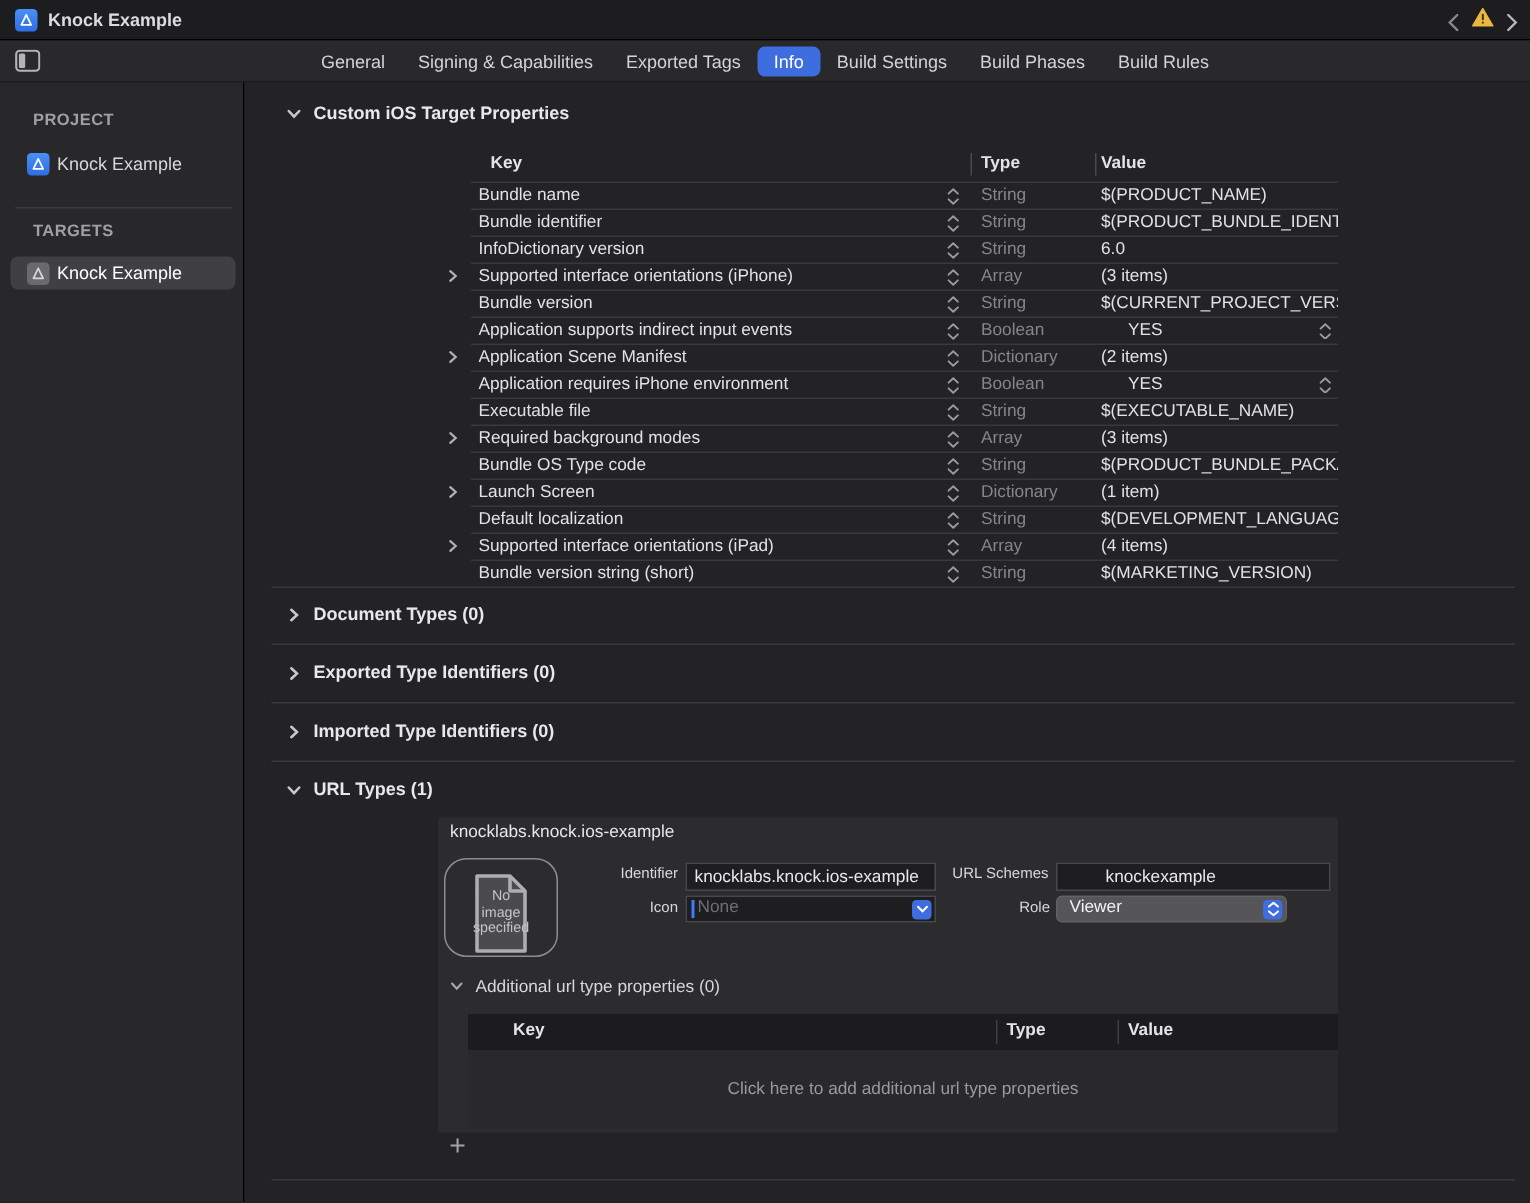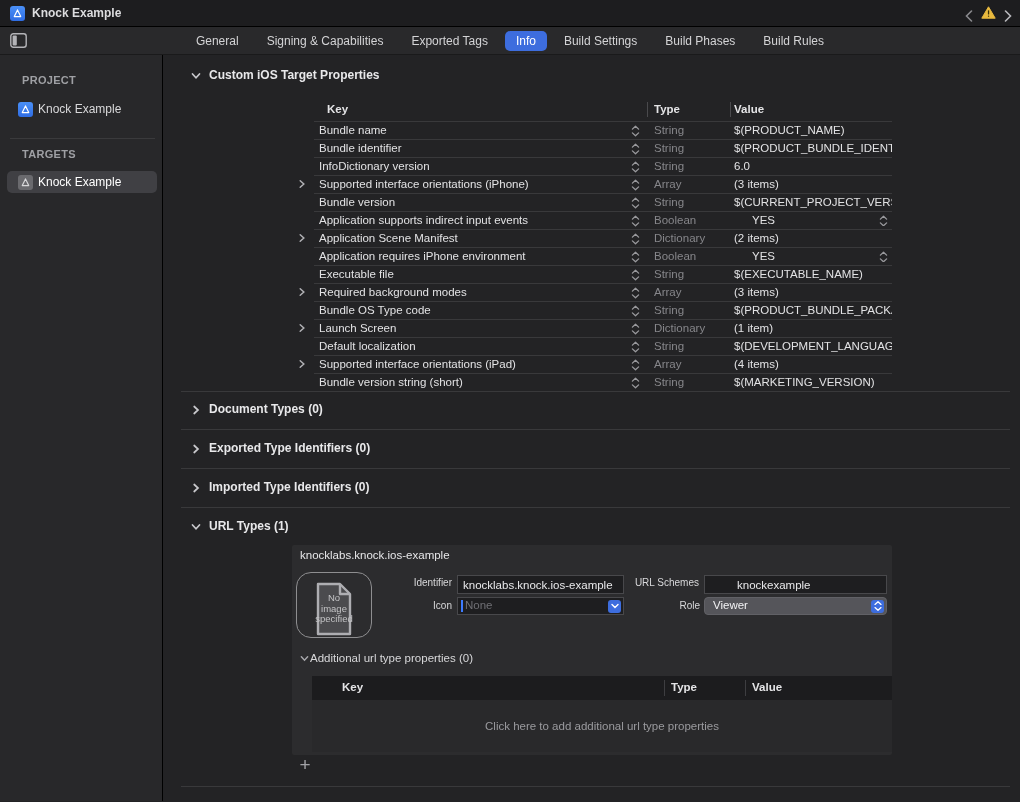--- a/index.html
+++ b/index.html
@@ -11,21 +11,21 @@
   .titlebar { position:relative; height:27px; background:#1d1d1f; border-bottom:1px solid #000; display:flex; align-items:center; padding:0 10px; }
   .titlebar .apptitle { font-size:12px; color:#dcdcde; margin-left:7px; font-weight:bold; }
   .nav { position:absolute; right:8px; top:0; height:27px; display:flex; align-items:center; gap:8px; }
   .navchev { width:8px; height:12px; display:inline-block; }
   .icon-appblue { width:15px; height:15px; border-radius:3px; background:linear-gradient(#4a90f7,#2f6de4); display:inline-flex; align-items:center; justify-content:center; }
   .icon-appgray { width:15px; height:15px; border-radius:3px; background:#6a6a6e; display:inline-flex; align-items:center; justify-content:center; }
 
   
   .tabbar { position:relative; height:28px; background:#29292b; border-bottom:1px solid #1a1a1b; display:flex; align-items:center; }
   .sidebar-toggle { position:absolute; left:10px; top:6px; width:17px; height:15px; cursor:pointer; }
-  .tabs { margin:8px auto; display:flex; align-items:flex-start; gap:6px; }
+  .tabs { margin:8px auto; display:flex; align-items:flex-start; }
   .tab { font-size:12px; color:#d4d4d6; padding:3px 11px; border-radius:5px; cursor:pointer; white-space:nowrap; }
   .tab.selected { background:var(--accent); color:#fff; }
 
   
   .mainrow { display:flex; height:746px; }
   .sidebar { position:relative; width:163px; background:#28282a; border-right:1px solid #000; flex:none; }
   .side-head { position:absolute; left:22px; font-size:11px; font-weight:bold; color:#9fa0a4; letter-spacing:.3px; }
   .side-item { position:absolute; left:18px; display:flex; align-items:center; gap:5px; font-size:12px; color:#d8d8da; height:20px; }
   .side-sel { position:absolute; left:7px; width:150px; height:22px; background:#404044; border-radius:5px; }
   .side-div { position:absolute; left:10px; width:145px; border-top:1px solid #3a3a3c; }
@@ -57,21 +57,21 @@
   .card-title { position:absolute; left:8px; top:4px; font-size:11.5px; color:#e6e6e8; }
   .imgwell { position:absolute; left:4px; top:27px; width:76px; height:66px; border:1.5px solid #8e8e90; border-radius:15px; display:flex; align-items:flex-end; justify-content:center; }
   .docicon { position:relative; width:44px; height:56px; display:flex; align-items:center; justify-content:center; }
   .noimg-text { position:absolute; width:100%; text-align:center; font-size:9.5px; line-height:10.5px; color:#c4c4c6; white-space:pre-line; }
   .flabel { position:absolute; font-size:10px; color:#d8d8da; text-align:right; }
   .tfield { position:absolute; height:19px; background:#1e1e20; border:1px solid #48484b; color:#e8e8ea; font-size:11.5px; padding:1px 5px; font-family:"Liberation Sans",sans-serif; }
   .combo { position:absolute; height:18px; background:#1e1e20; border:1px solid #48484b; font-size:11.5px; color:#6f6f74; padding:1px 5px 1px 7px; }
   .caret { position:absolute; left:3px; top:2px; width:2px; height:12px; background:#3d7bff; }
   .combo-btn, .pop-btn { position:absolute; right:2px; top:1.5px; width:13px; height:13px; border-radius:3px; background:var(--accent); display:flex; align-items:center; justify-content:center; }
   .popup { position:absolute; height:18px; background:#55555a; border:1px solid #616166; border-radius:4px; color:#f2f2f4; font-size:11.5px; padding:1px 5px 1px 8px; }
-  .addl-head { position:absolute; left:8px; top:107px; display:flex; align-items:center; font-size:11.5px; color:#d8d8da; cursor:pointer; }
+  .addl-head { position:absolute; left:8px; top:107px; display:flex; gap:7px; align-items:center; font-size:11.5px; color:#d8d8da; cursor:pointer; }
   .itable { position:absolute; left:20px; top:131px; width:580px; }
   .ithead { position:relative; height:24px; background:#1c1c1e; font-size:11.5px; font-weight:bold; color:#e4e4e6; }
   .ithead .c1 { position:absolute; left:30px; top:5px; }
   .ithead .c2 { position:absolute; left:359px; top:5px; }
   .ithead .c3 { position:absolute; left:440px; top:5px; }
   .ithead .vdiv { position:absolute; top:4px; width:1px; height:16px; background:#3e3e41; }
   .itbody { height:52px; background:#29292b; display:flex; align-items:center; justify-content:center; font-size:11.5px; color:#9a9a9e; cursor:pointer; }
 
   .plus-btn { position:absolute; left:133px; top:702px; width:18px; height:18px; color:#a2a2a6; font-size:19px; line-height:16px; text-align:center; cursor:pointer; }
 </style>
@@ -390,21 +390,21 @@
           <span class="caret"></span>
           <span>None</span>
           <span class="combo-btn">
             <svg width="8" height="6" viewBox="0 0 8 6">
                 <path d="M1 1.5 L4 4.5 L7 1.5" fill="none" stroke="#fff" stroke-width="1.4" stroke-linecap="round"></path>
               </svg>
           </span>
         </span>
 
         <span class="flabel" style="right:192px; top:55px; width:100px;">Role</span>
-        <span class="popup" style="left:412px; top:52px; width:183px;">
+        <span class="popup" style="left:412px; top:52px; width:154px;">
           <span>Viewer</span>
           <span class="pop-btn">
             <svg width="8" height="10" viewBox="0 0 8 10">
                 <path d="M1 3.4 L4 0.8 L7 3.4 M1 6.6 L4 9.2 L7 6.6" fill="none" stroke="#fff" stroke-width="1.3" stroke-linecap="round" stroke-linejoin="round"></path>
               </svg>
           </span>
         </span>
 
         <div class="addl-head">
           <span class="chev">

